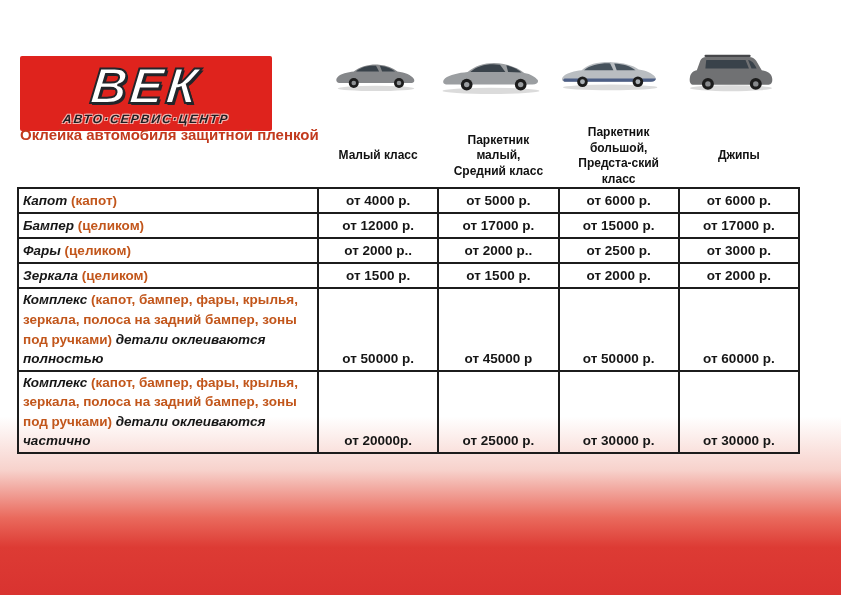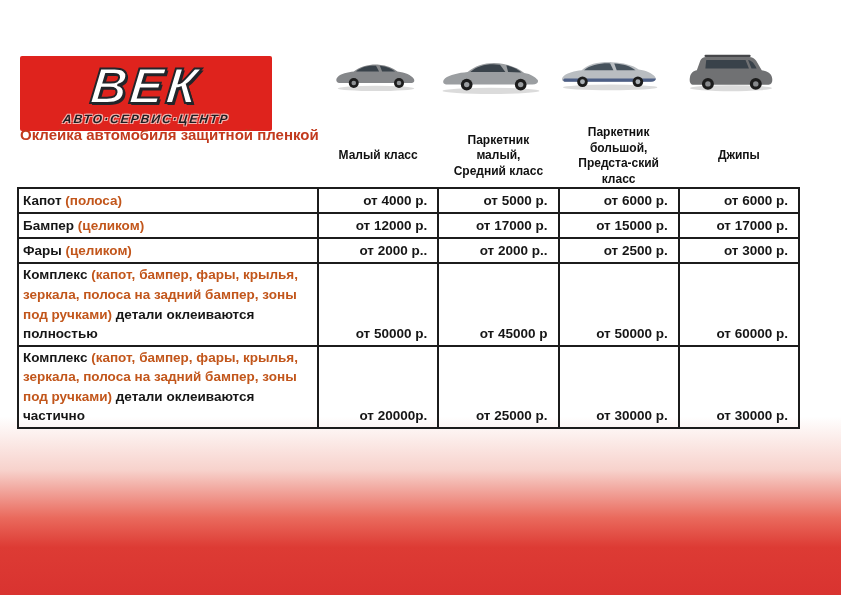--- a/index.html
+++ b/index.html
@@ -56,24 +56,24 @@
     border:2px solid #1c1c1c;
     background:transparent;
   }
   .price-table tbody tr{height:25px;}
   .price-table tbody tr.tall-1{height:62px;}
   .price-table tbody tr.tall-2{height:55px;}
   td.label-cell{
     padding:1px 4px;font-size:13.5px;line-height:1.45;
     color:#161616;vertical-align:middle;
   }
-  .lbl-main{font-weight:bold;color:#161616;}
+  .lbl-main{font-weight:bold;color:#161616;font-style:italic;}
   .lbl-detail{font-weight:bold;color:#c2561b;}
   td.price-cell{
-    text-align:right;font-size:13.5px;font-weight:bold;color:#161616;
+    text-align:center;font-size:13.5px;font-weight:bold;color:#161616;
     vertical-align:middle;padding:1px 10px;
   }
   tr.tall-1 td.price-cell, tr.tall-2 td.price-cell{
     vertical-align:bottom;padding-bottom:4px;
   }
 </style>
 </head>
 <body>
 
 <div class="page">
@@ -151,39 +151,46 @@
       <tr id="head-row">
         <th></th>
       <th>Малый класс</th>
           <th>Паркетник малый,<br>Средний класс</th>
           <th>Паркетник большой,<br>Предста-ский класс</th>
           <th>Джипы</th>
         </tr>
     </thead>
     <tbody id="rows">
         <tr>
-          <td class="label-cell"><span class="lbl-main">Капот </span><span class="lbl-detail">(полоса)</span></td>
+          <td class="label-cell"><span class="lbl-main">Капот </span><span class="lbl-detail">(капот)</span></td>
           <td class="price-cell">от 4000 р.</td>
           <td class="price-cell">от 5000 р.</td>
           <td class="price-cell">от 6000 р.</td>
           <td class="price-cell">от 6000 р.</td>
         </tr>
         <tr>
           <td class="label-cell"><span class="lbl-main">Бампер </span><span class="lbl-detail">(целиком)</span></td>
           <td class="price-cell">от 12000 р.</td>
           <td class="price-cell">от 17000 р.</td>
           <td class="price-cell">от 15000 р.</td>
           <td class="price-cell">от 17000 р.</td>
         </tr>
         <tr>
           <td class="label-cell"><span class="lbl-main">Фары </span><span class="lbl-detail">(целиком)</span></td>
           <td class="price-cell">от 2000 р..</td>
           <td class="price-cell">от 2000 р..</td>
           <td class="price-cell">от 2500 р.</td>
           <td class="price-cell">от 3000 р.</td>
+        </tr>
+        <tr>
+          <td class="label-cell"><span class="lbl-main">Зеркала </span><span class="lbl-detail">(целиком)</span></td>
+          <td class="price-cell">от 1500 р.</td>
+          <td class="price-cell">от 1500 р.</td>
+          <td class="price-cell">от 2000 р.</td>
+          <td class="price-cell">от 2000 р.</td>
         </tr>
         <tr class="tall-1">
           <td class="label-cell"><span class="lbl-main">Комплекс </span><span class="lbl-detail">(капот, бампер, фары, крылья, зеркала, полоса на задний бампер, зоны под ручками)</span><span class="lbl-main"> детали оклеиваются полностью</span></td>
           <td class="price-cell">от 50000 р.</td>
           <td class="price-cell">от 45000 р</td>
           <td class="price-cell">от 50000 р.</td>
           <td class="price-cell">от 60000 р.</td>
         </tr>
         <tr class="tall-2">
           <td class="label-cell"><span class="lbl-main">Комплекс </span><span class="lbl-detail">(капот, бампер, фары, крылья, зеркала, полоса на задний бампер, зоны под ручками)</span><span class="lbl-main"> детали оклеиваются частично</span></td>

